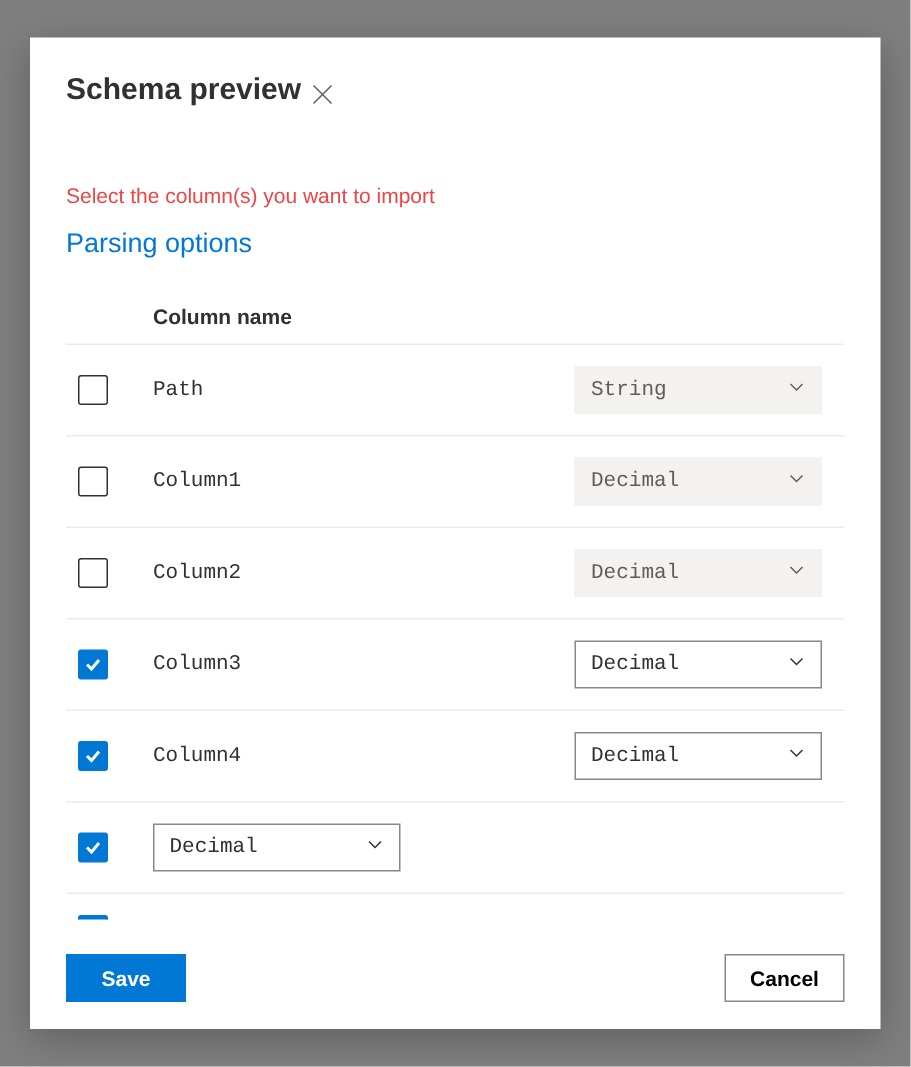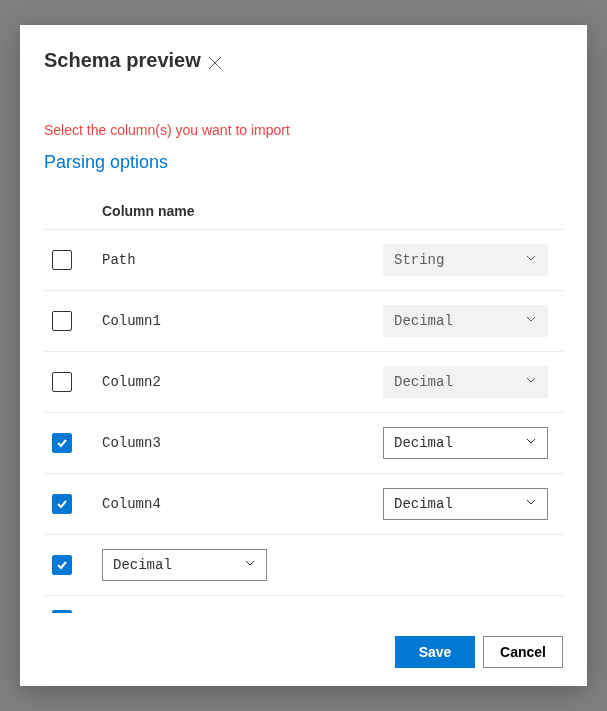--- a/index.html
+++ b/index.html
@@ -118,21 +118,21 @@
       font-size: 14px;
     }
     .type-select.disabled {
       background: #f3f2f1;
       border-color: #f3f2f1;
       color: #605e5c;
       cursor: default;
     }
     .footer {
       display: flex;
-      justify-content: flex-end;
+      justify-content: space-between;
       gap: 8px;
       padding-top: 18px;
     }
     .btn {
       min-width: 80px;
       height: 32px;
       border: 1px solid #8a8886;
       background: #fff;
       font-size: 14px;
       font-weight: 600;

